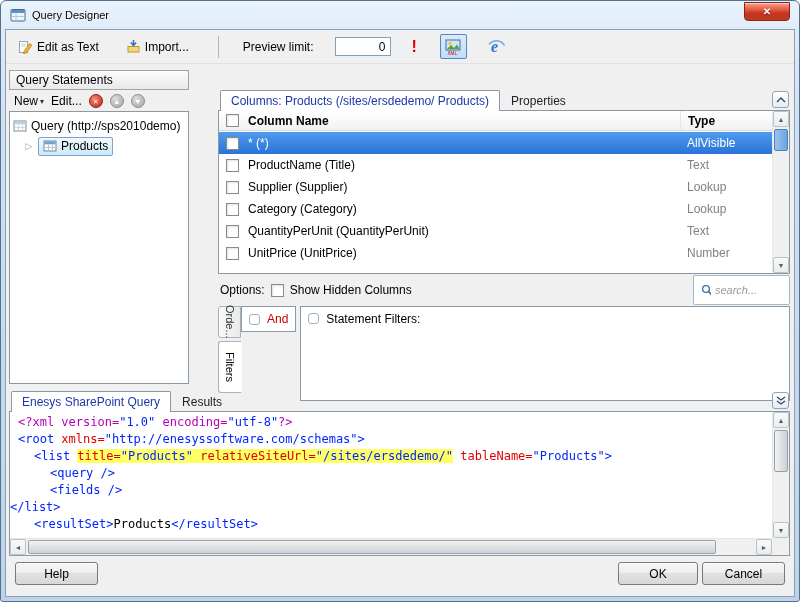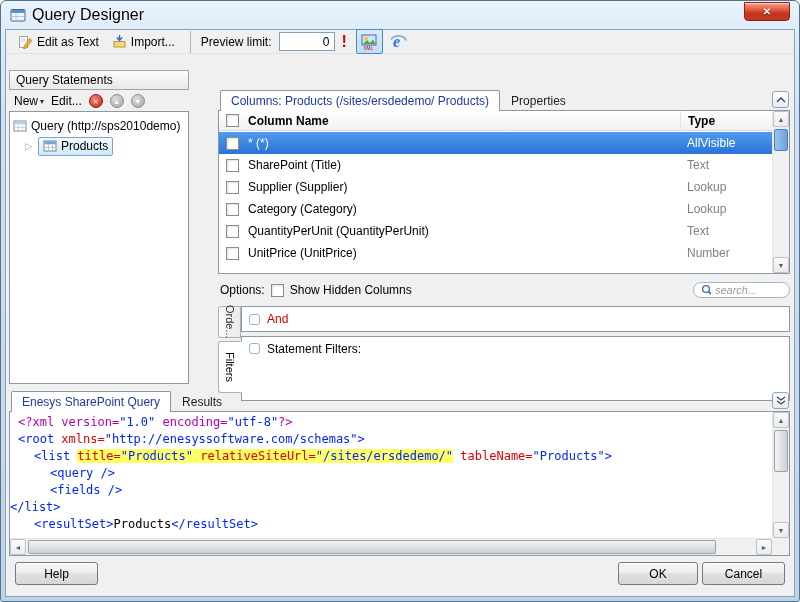--- a/index.html
+++ b/index.html
@@ -3,33 +3,33 @@
 <meta charset="utf-8">
 <style>
   * { box-sizing: border-box; margin: 0; padding: 0; }
   html,body { width:800px; height:602px; font-family:"Liberation Sans", sans-serif; }
   body { position:relative; background:#fff; overflow:hidden; }
 
   .window { position:absolute; inset:0;
     background:linear-gradient(180deg,#eaf3fc 0%,#dcebf8 6%,#cfe1f2 20%,#bfd3e8 100%);
     border:1px solid #55718d; border-radius:6px 6px 3px 3px; }
   .titlebar { height:27px; display:flex; align-items:center; padding:0 9px; gap:6px; }
-  .title { font-size:16px; color:#000; text-shadow:0 0 2px #fff; }
+  .title { font-size:11px; color:#000; text-shadow:0 0 2px #fff; }
   .close-btn { position:absolute; top:1px; right:9px; width:46px; height:19px;
     background:linear-gradient(180deg,#f2a28c 0%,#e15a43 40%,#c8331f 60%,#bd3a22 100%);
     border:1px solid #8f2215; border-radius:0 0 4px 4px; display:flex; align-items:center; justify-content:center;
     box-shadow:inset 0 1px 0 rgba(255,255,255,.5); }
   .close-btn span { color:#fff; font-size:10px; font-weight:bold; text-shadow:0 1px 1px rgba(0,0,0,.5); }
 
   .client { position:absolute; left:4px; right:4px; top:28px; bottom:4px;
     background:#f0f0f0; border:1px solid #8aa0b6; font-size:12px; }
 
   
-  .toolbar { position:absolute; left:0; right:0; top:0; height:24px; display:flex; align-items:center;
-    padding:3px 7px; gap:3px; border-bottom:1px solid #e2e2e2; }
+  .toolbar { position:absolute; left:0; right:0; top:0; height:34px; display:flex; align-items:center;
+    padding:3px 7px; gap:17px; border-bottom:1px solid #e2e2e2; }
   .tbtn { display:flex; align-items:center; gap:4px; padding:3px 5px; border-radius:2px; cursor:default; }
   .tsep { width:1px; height:22px; background:#b5b5b5; margin:0 7px; }
   .preview-input { width:56px; height:19px; border:1px solid #7fa0b8; text-align:right;
     padding:0 4px; font-size:12px; font-family:"Liberation Sans",sans-serif; margin-left:4px; }
   .warn { color:#e00000; font-weight:bold; font-size:16px; margin:0 4px; }
   .xml-btn { width:27px; height:25px; border:1px solid #4d89c4; margin-left:2px;
     background:linear-gradient(#ddeafa,#c2dcf5); border-radius:2px; display:flex; align-items:center; justify-content:center; }
   .e-btn { width:25px; height:25px; display:flex; align-items:center; justify-content:center; }
 
   
@@ -84,36 +84,36 @@
   .hsb { position:absolute; left:0; right:17px; bottom:0; height:17px; background:#f0f0f0; border-top:1px solid #e6e6e6;
     display:flex; }
   .hsb .sb-btn { width:16px; height:100%; }
   .hsb-track { flex:1; position:relative; }
   .h-thumb { position:absolute; top:1px; bottom:1px; left:2px; right:40px; border-radius:2px;
     background:linear-gradient(#f2f3f4,#ccd1d5); border:1px solid #98a0a8; }
   .sb-corner { position:absolute; right:0; bottom:0; width:17px; height:17px; background:#f0f0f0; }
 
   
   .options-row { position:absolute; top:189px; left:2px; right:0; height:22px; display:flex; align-items:center; gap:6px; }
-  .searchbox { margin-left:auto; width:97px; height:16px; border:1px solid #aab6c0; border-radius:9px; background:#fff;
+  .searchbox { margin-left:auto; width:97px; height:30px; border:1px solid #aab6c0; border-radius:2px; background:#fff;
     display:flex; align-items:center; padding:0 7px; gap:4px; }
   .searchbox input { border:none; outline:none; width:100%; font-size:11px; font-style:italic; color:#666;
     background:transparent; font-family:"Liberation Sans",sans-serif; }
   .searchbox input::placeholder { color:#9a9a9a; font-style:italic; }
 
   
   .filters-area { position:absolute; top:214px; left:0; right:0; bottom:0; display:flex; }
   .vtabs { width:23px; display:flex; flex-direction:column; gap:3px; padding-top:2px; position:relative; z-index:2; }
   .vtab { writing-mode:vertical-rl; font-size:11px; color:#333; border:1px solid #a8b2bc;
     background:linear-gradient(90deg,#fafafa,#e8eaec); border-radius:3px 0 0 3px;
     display:flex; align-items:center; justify-content:center; padding:4px 2px; }
   .vtab-order { height:32px; }
   .vtab-filters { height:52px; }
   .vtab.active { background:#fff; border-right:1px solid #fff; margin-right:-1px; color:#000; }
-  .fcontent { flex:1; display:flex; flex-direction:column; gap:4px; padding-top:2px; }
+  .fcontent { flex:1; display:flex; flex-direction:row; gap:4px; padding-top:2px; }
   .fbox { background:#fff; border:1px solid #8a99a8; }
   .and-box { height:26px; display:flex; align-items:center; gap:7px; padding:0 7px; flex:none; }
   .stmt-box { flex:1; display:flex; align-items:flex-start; gap:7px; padding:5px 7px; }
   .cond-icon { width:11px; height:11px; border:1px solid #a8b0b8; border-radius:3px; background:#fff; flex:none; margin-top:1px; }
   .and-text { color:var(--and-text,#cc0000); }
 
   
   .bottom-panel { position:absolute; left:3px; right:4px; top:361px; height:165px; }
   .codebox { position:absolute; top:20px; left:0; right:0; bottom:0; background:#fff; border:1px solid #8a99a8; }
   .code { position:absolute; top:0; left:0; right:17px; bottom:17px; overflow:hidden; padding-top:3px;
@@ -256,21 +256,21 @@
               <span class="cb-cell">
                 <span class="cbx"></span>
               </span>
               <span class="cname">* (*)</span>
               <span class="ctype">AllVisible</span>
             </div>
             <div class="trow">
               <span class="cb-cell">
                 <span class="cbx"></span>
               </span>
-              <span class="cname">SharePoint (Title)</span>
+              <span class="cname">ProductName (Title)</span>
               <span class="ctype">Text</span>
             </div>
             <div class="trow">
               <span class="cb-cell">
                 <span class="cbx"></span>
               </span>
               <span class="cname">Supplier (Supplier)</span>
               <span class="ctype">Lookup</span>
             </div>
             <div class="trow">

